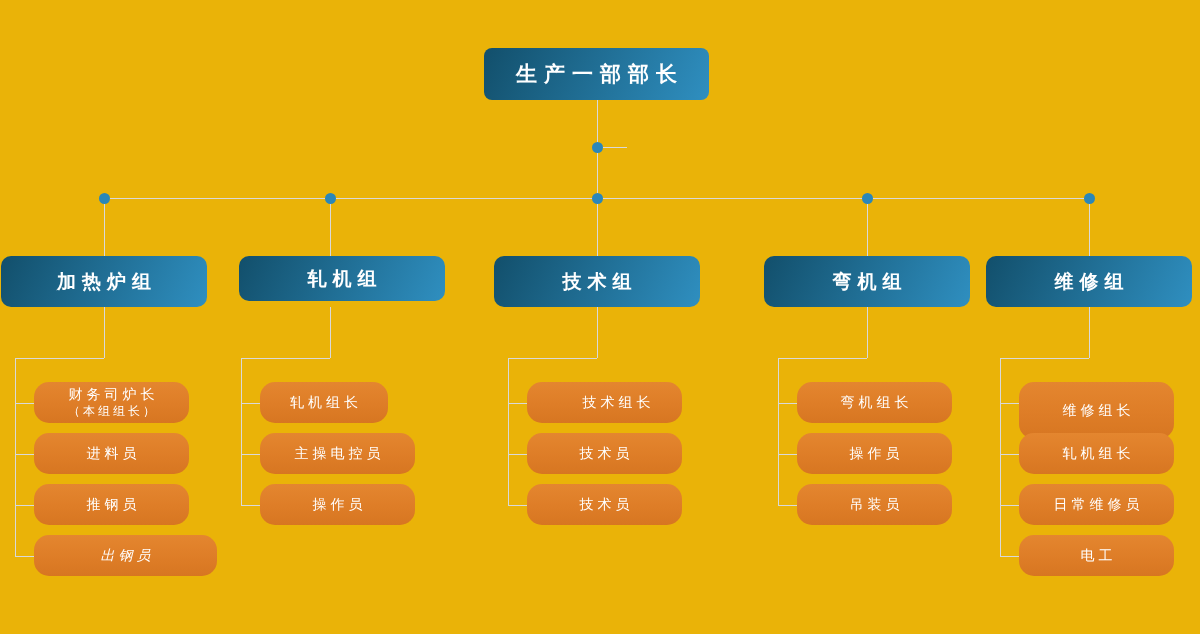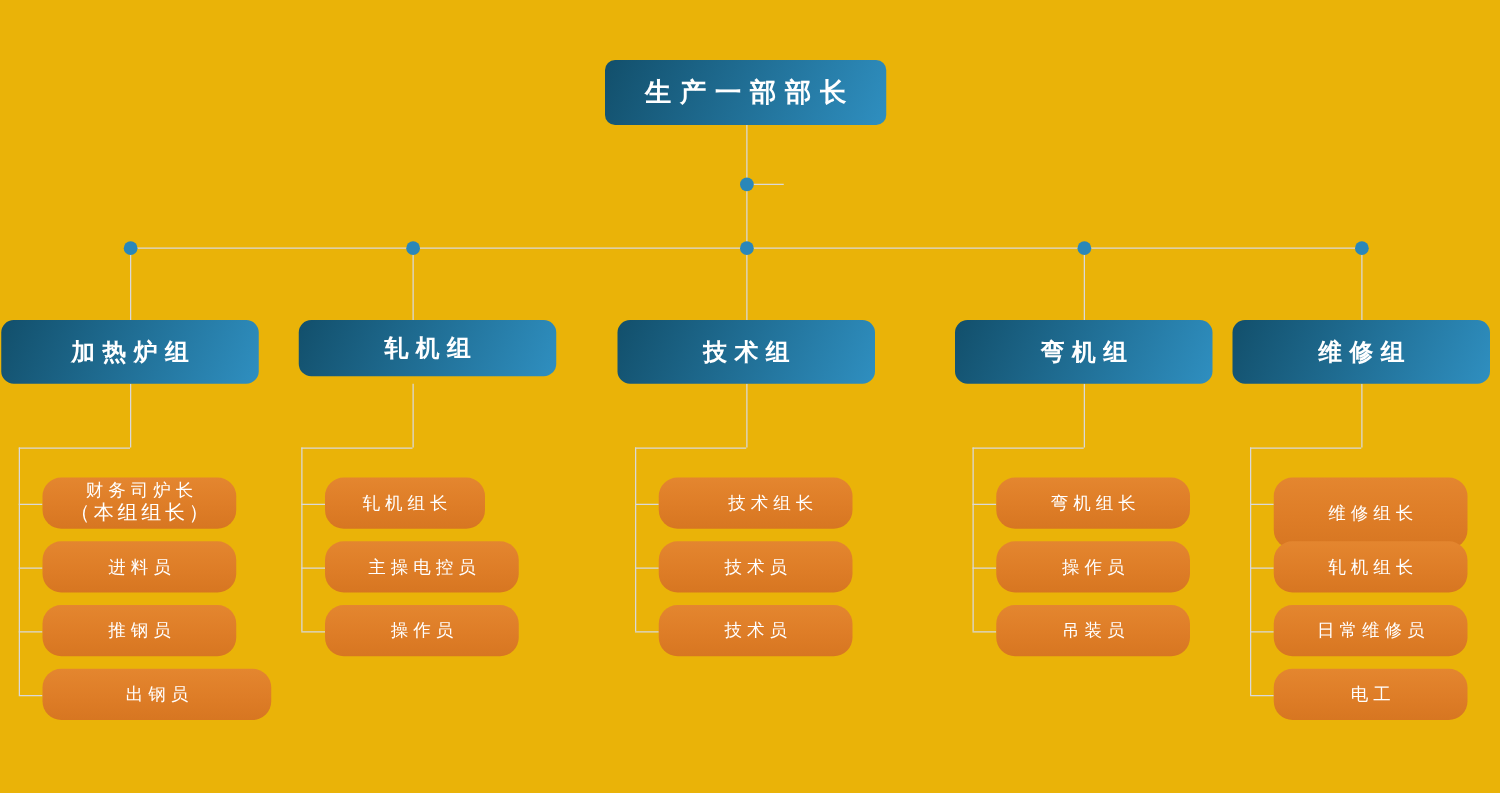--- a/index.html
+++ b/index.html
@@ -42,21 +42,21 @@
     border-radius:10px;
     font-size:19px;letter-spacing:6px;text-indent:6px;
   }
   .child-node{
     background:linear-gradient(180deg,var(--orange-light) 0%,var(--orange) 55%,var(--orange-dark) 100%);
     border-radius:15px;
     font-size:14px;letter-spacing:4px;text-indent:4px;
     line-height:1.25;
   }
   .child-node .line2{
-    font-size:16px;letter-spacing:3px;text-indent:3px;
+    font-size:12px;letter-spacing:3px;text-indent:3px;
   }
   .cline{
     position:absolute;
     background:var(--line);
     z-index:0;
   }
   .cdot{
     position:absolute;
     width:11px;height:11px;
     border-radius:50%;
@@ -89,21 +89,21 @@
       </div>
       <div class="cline" style="left: 15px; top: 453.5px; width: 19px; height: 1px;"></div>
       <div class="node child-node" style="left: 34px; top: 433px; width: 155px; height: 41px;">
         <div class="line1">进料员</div>
       </div>
       <div class="cline" style="left: 15px; top: 504.5px; width: 19px; height: 1px;"></div>
       <div class="node child-node" style="left: 34px; top: 484px; width: 155px; height: 41px;">
         <div class="line1">推钢员</div>
       </div>
       <div class="cline" style="left: 15px; top: 555.5px; width: 19px; height: 1px;"></div>
-      <div class="node child-node" style="left: 34px; top: 535px; width: 183px; height: 41px;">
+      <div class="node child-node" style="left: 34px; top: 535px; width: 183px; height: 41px; font-style: italic;">
         <div class="line1">出钢员</div>
       </div>
       <div class="cdot" style="left: 324.5px; top: 192.5px;"></div>
       <div class="cline" style="left: 330px; top: 198px; width: 1px; height: 58px;"></div>
       <div class="node blue-node group-node" style="left: 227px; top: 256px; width: 206px; height: 45px; margin-left: 12px;">轧机组</div>
       <div class="cline" style="left: 330px; top: 307px; width: 1px; height: 51px;"></div>
       <div class="cline" style="left: 241px; top: 358px; width: 89px; height: 1px;"></div>
       <div class="cline" style="left: 241px; top: 358px; width: 1px; height: 146.5px;"></div>
       <div class="cline" style="left: 241px; top: 402.5px; width: 19px; height: 1px;"></div>
       <div class="node child-node" style="left: 260px; top: 382px; width: 128px; height: 41px;">

